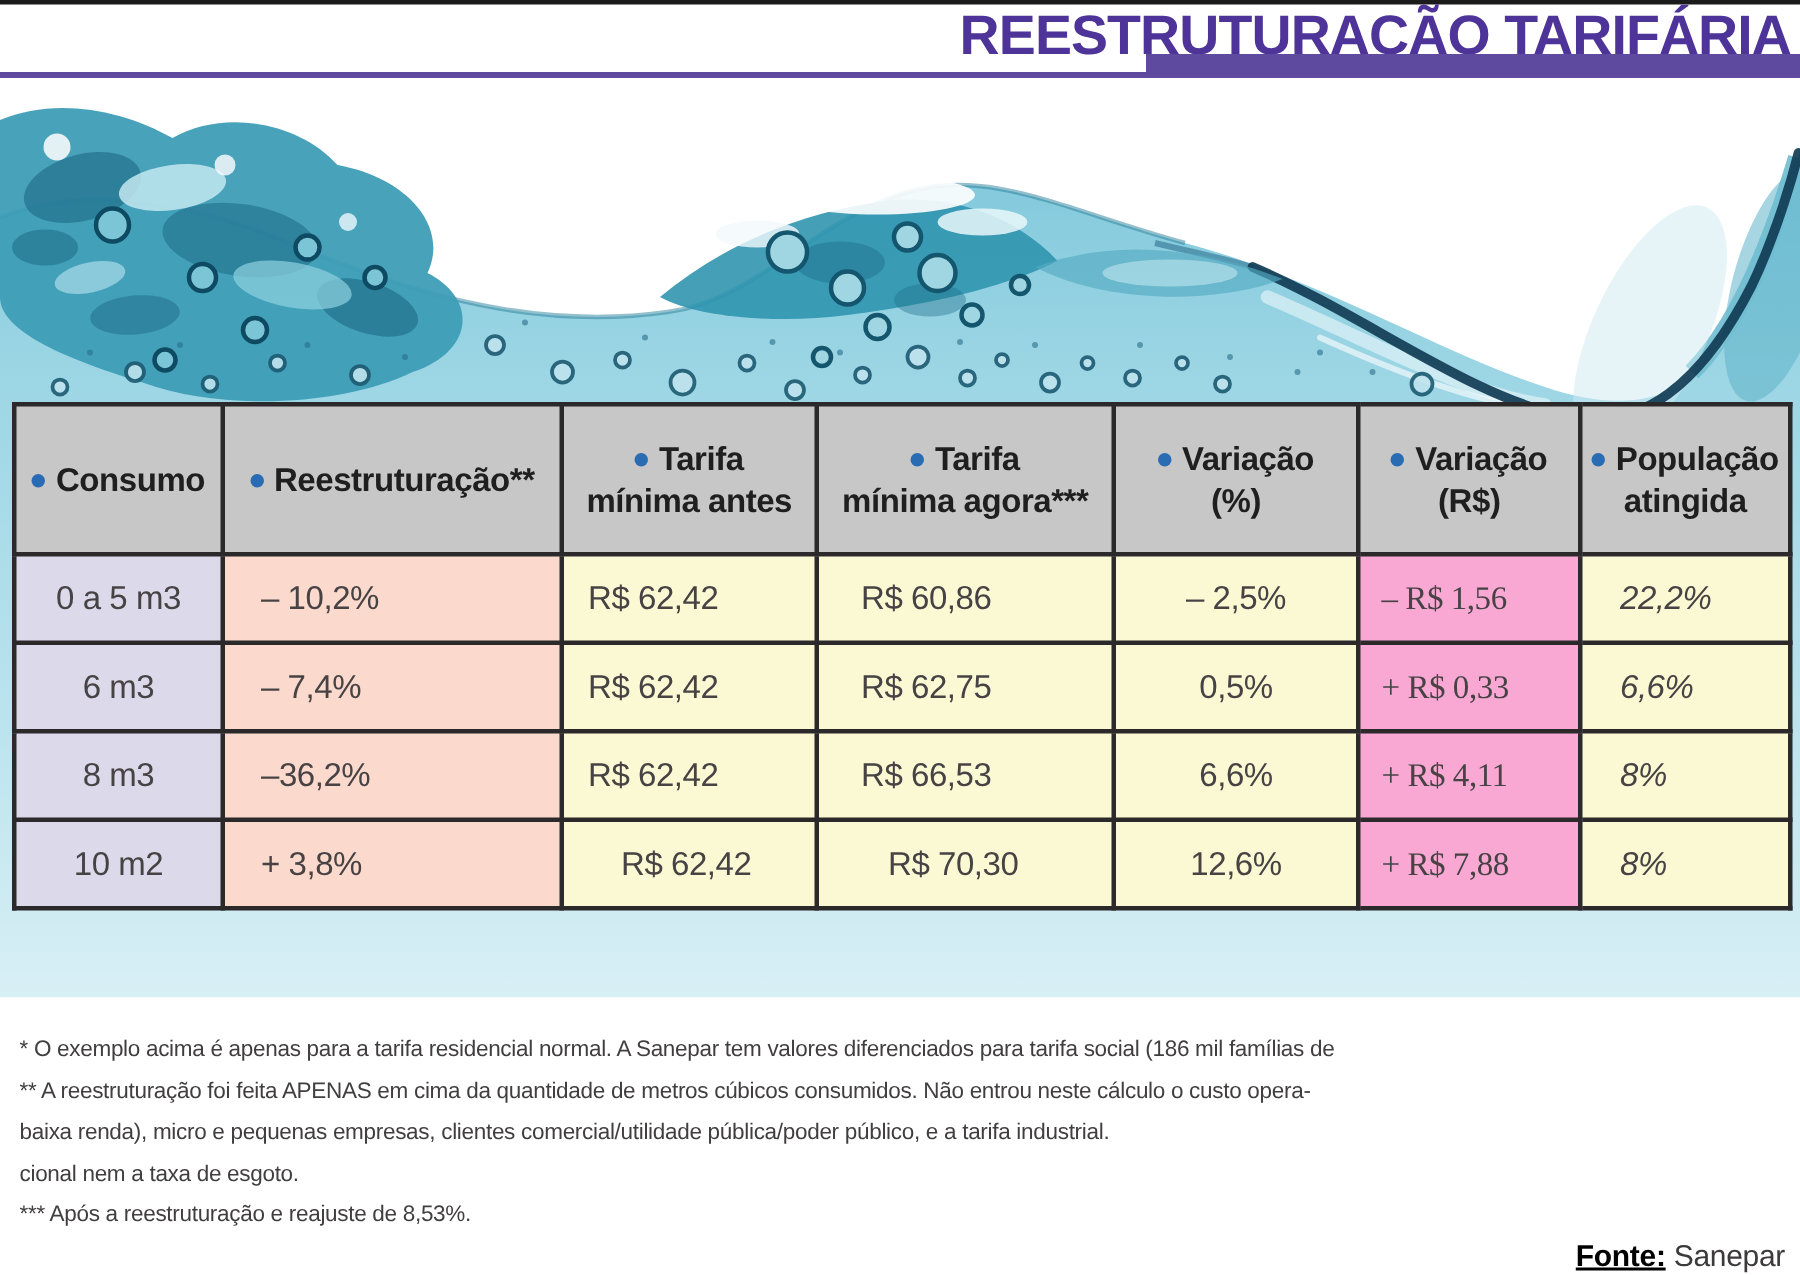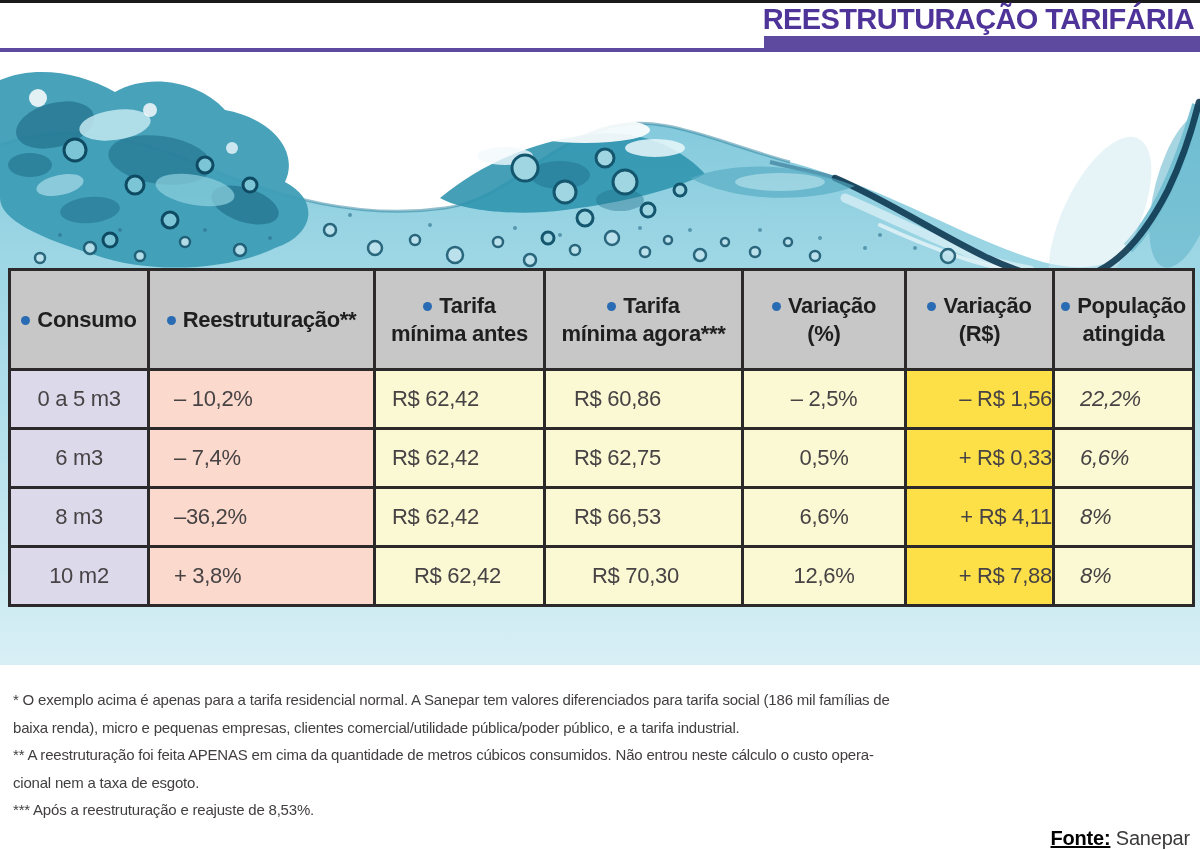--- a/index.html
+++ b/index.html
@@ -6,21 +6,21 @@
   body { background:#ffffff; font-family:"Liberation Sans", sans-serif; }
   .page { position:relative; width:1200px; height:850px; background:#ffffff; overflow:hidden; }
 
   
   .topbar { height:3px; background:#1b1b1b; }
 
   
   .masthead { position:relative; height:49px; }
   .masthead h1 {
     position:absolute; right:6px; top:0;
-    font-size:29px; font-weight:bold; letter-spacing:-0.6px;
+    font-size:37px; font-weight:bold; letter-spacing:-0.6px;
     color:#4e3399; white-space:nowrap;
   }
   .title-rule { position:absolute; left:0; right:0; top:45px; height:4px; background:#5e4b9f; }
   .title-bar  { position:absolute; right:0; top:33px; width:436px; height:16px; background:#5e4b9f; }
 
   
   .hero { position:relative; margin-top:18px; width:1200px; height:595px; }
   .hero svg { position:absolute; inset:0; display:block; }
 
   table.tariff {
@@ -36,21 +36,21 @@
   td { font-size:22px; font-weight:normal; color:#474345; letter-spacing:-0.3px;
        vertical-align:middle; }
   .bullet { display:inline-block; width:9px; height:9px; border-radius:50%;
             background:#2a6cb3; margin-right:7px; vertical-align:2px; }
   
   td.c1 { background:#dcd9ea; text-align:center; }
   td.c2 { background:#fbd9cc; text-align:left; padding-left:24px; }
   td.c3 { background:#fbf9d3; text-align:left; padding-left:16px; }
   td.c4 { background:#fbf9d3; text-align:left; padding-left:28px; }
   td.c5 { background:#fbf9d3; text-align:center; }
-  td.c6 { background:#fde047; text-align:right; padding-left:14px; }
+  td.c6 { background:#f9a8d4; text-align:left; padding-left:14px;font-family:Liberation Serif, serif; }
   td.c7 { background:#fbf9d3; text-align:left; padding-left:25px;font-style:italic; }
   td.shift3 { padding-left:38px; }
   td.shift4 { padding-left:46px; }
 
   
   .footnotes { margin-top:21px; padding:0 10px 0 13px; color:#413e3f;
                font-size:15px; line-height:27.5px; letter-spacing:-0.2px; }
   .source { margin-top:3px; padding-right:10px; text-align:right;
             font-size:20px; color:#3c3a3b; letter-spacing:-0.2px; }
   .source b { font-weight:bold; color:#000000;text-decoration:underline; }
@@ -258,22 +258,22 @@
           <td class="c5">12,6%</td>
           <td class="c6">+ R$ 7,88</td>
           <td class="c7">8%</td>
         </tr>
       </tbody>
     </table>
   </div>
 
   <div class="footnotes">
     <div>* O exemplo acima é apenas para a tarifa residencial normal. A Sanepar tem valores diferenciados para tarifa social (186 mil famílias de</div>
+    <div>** A reestruturação foi feita APENAS em cima da quantidade de metros cúbicos consumidos. Não entrou neste cálculo o custo opera-</div>
     <div>baixa renda), micro e pequenas empresas, clientes comercial/utilidade pública/poder público, e a tarifa industrial.</div>
-    <div>** A reestruturação foi feita APENAS em cima da quantidade de metros cúbicos consumidos. Não entrou neste cálculo o custo opera-</div>
     <div>cional nem a taxa de esgoto.</div>
     <div>*** Após a reestruturação e reajuste de 8,53%.</div>
   </div>
 
   <div class="source">
     <b>Fonte:</b><span> Sanepar</span>
   </div>
 
 </div>
 

